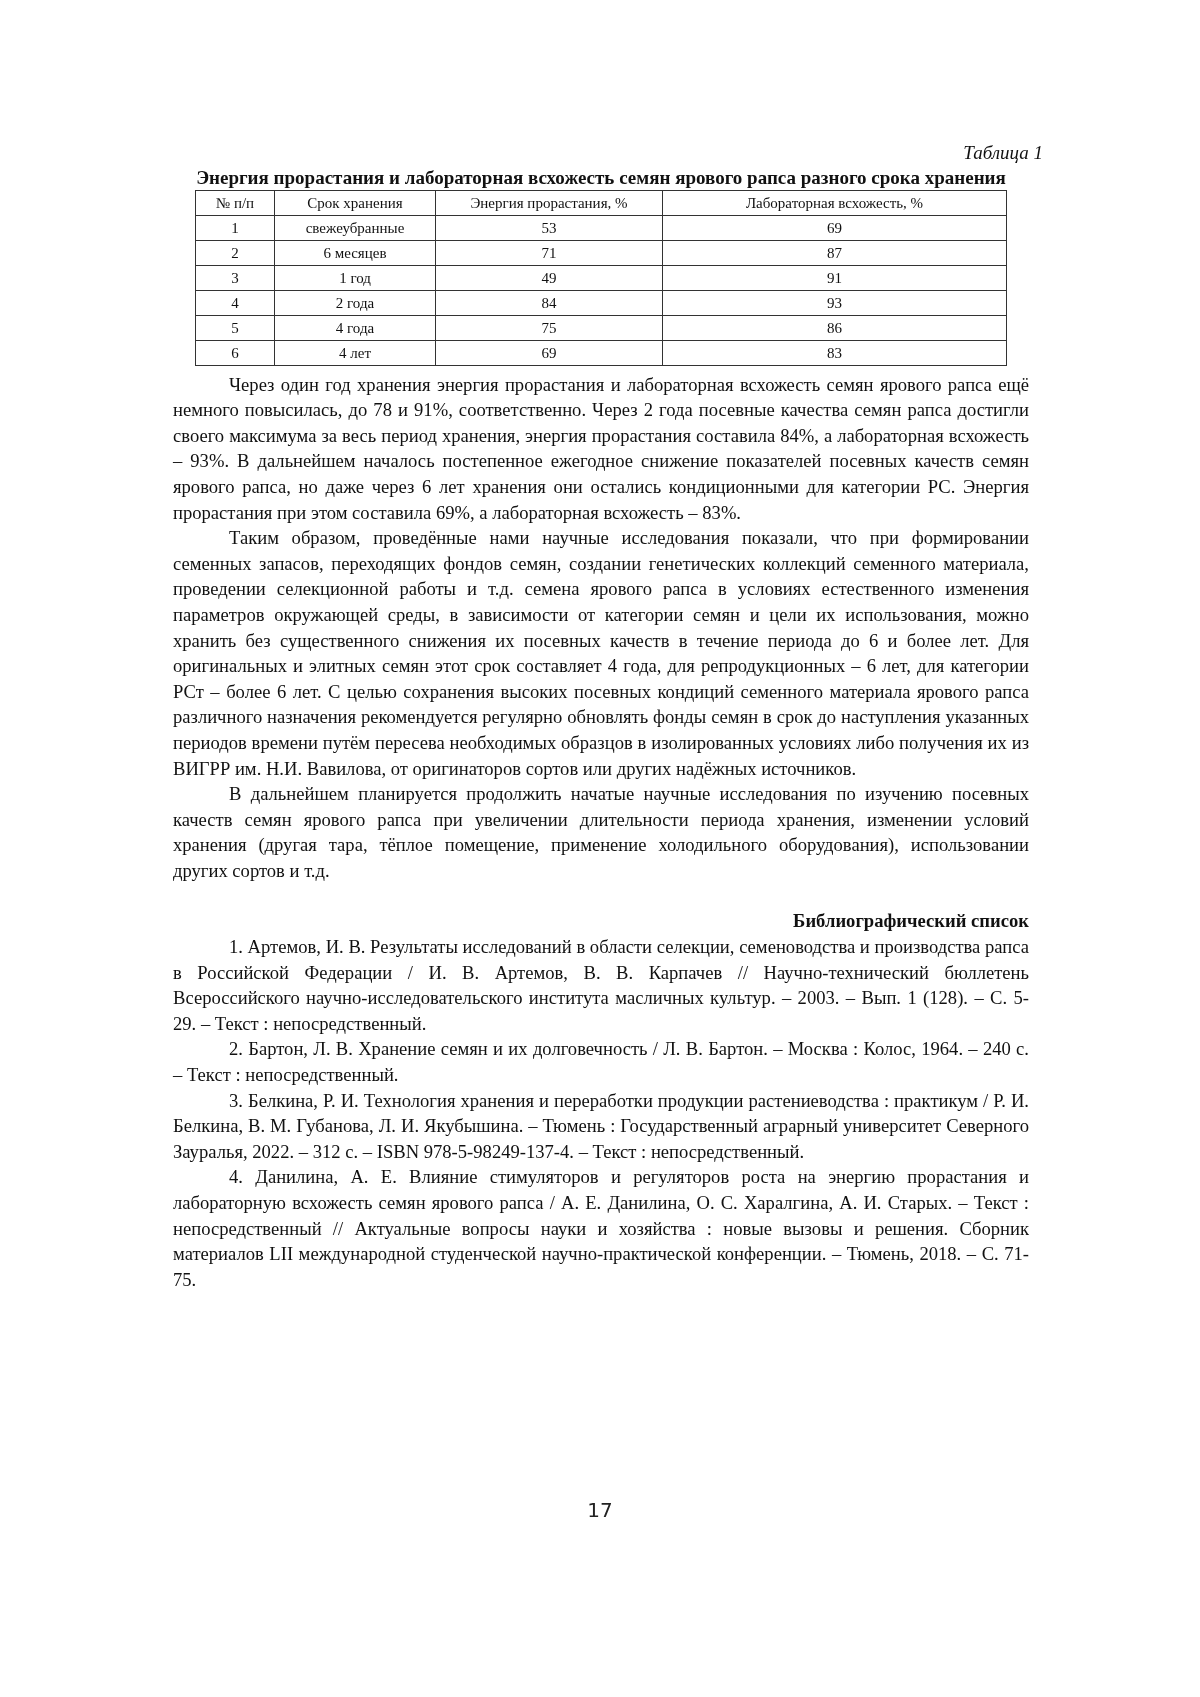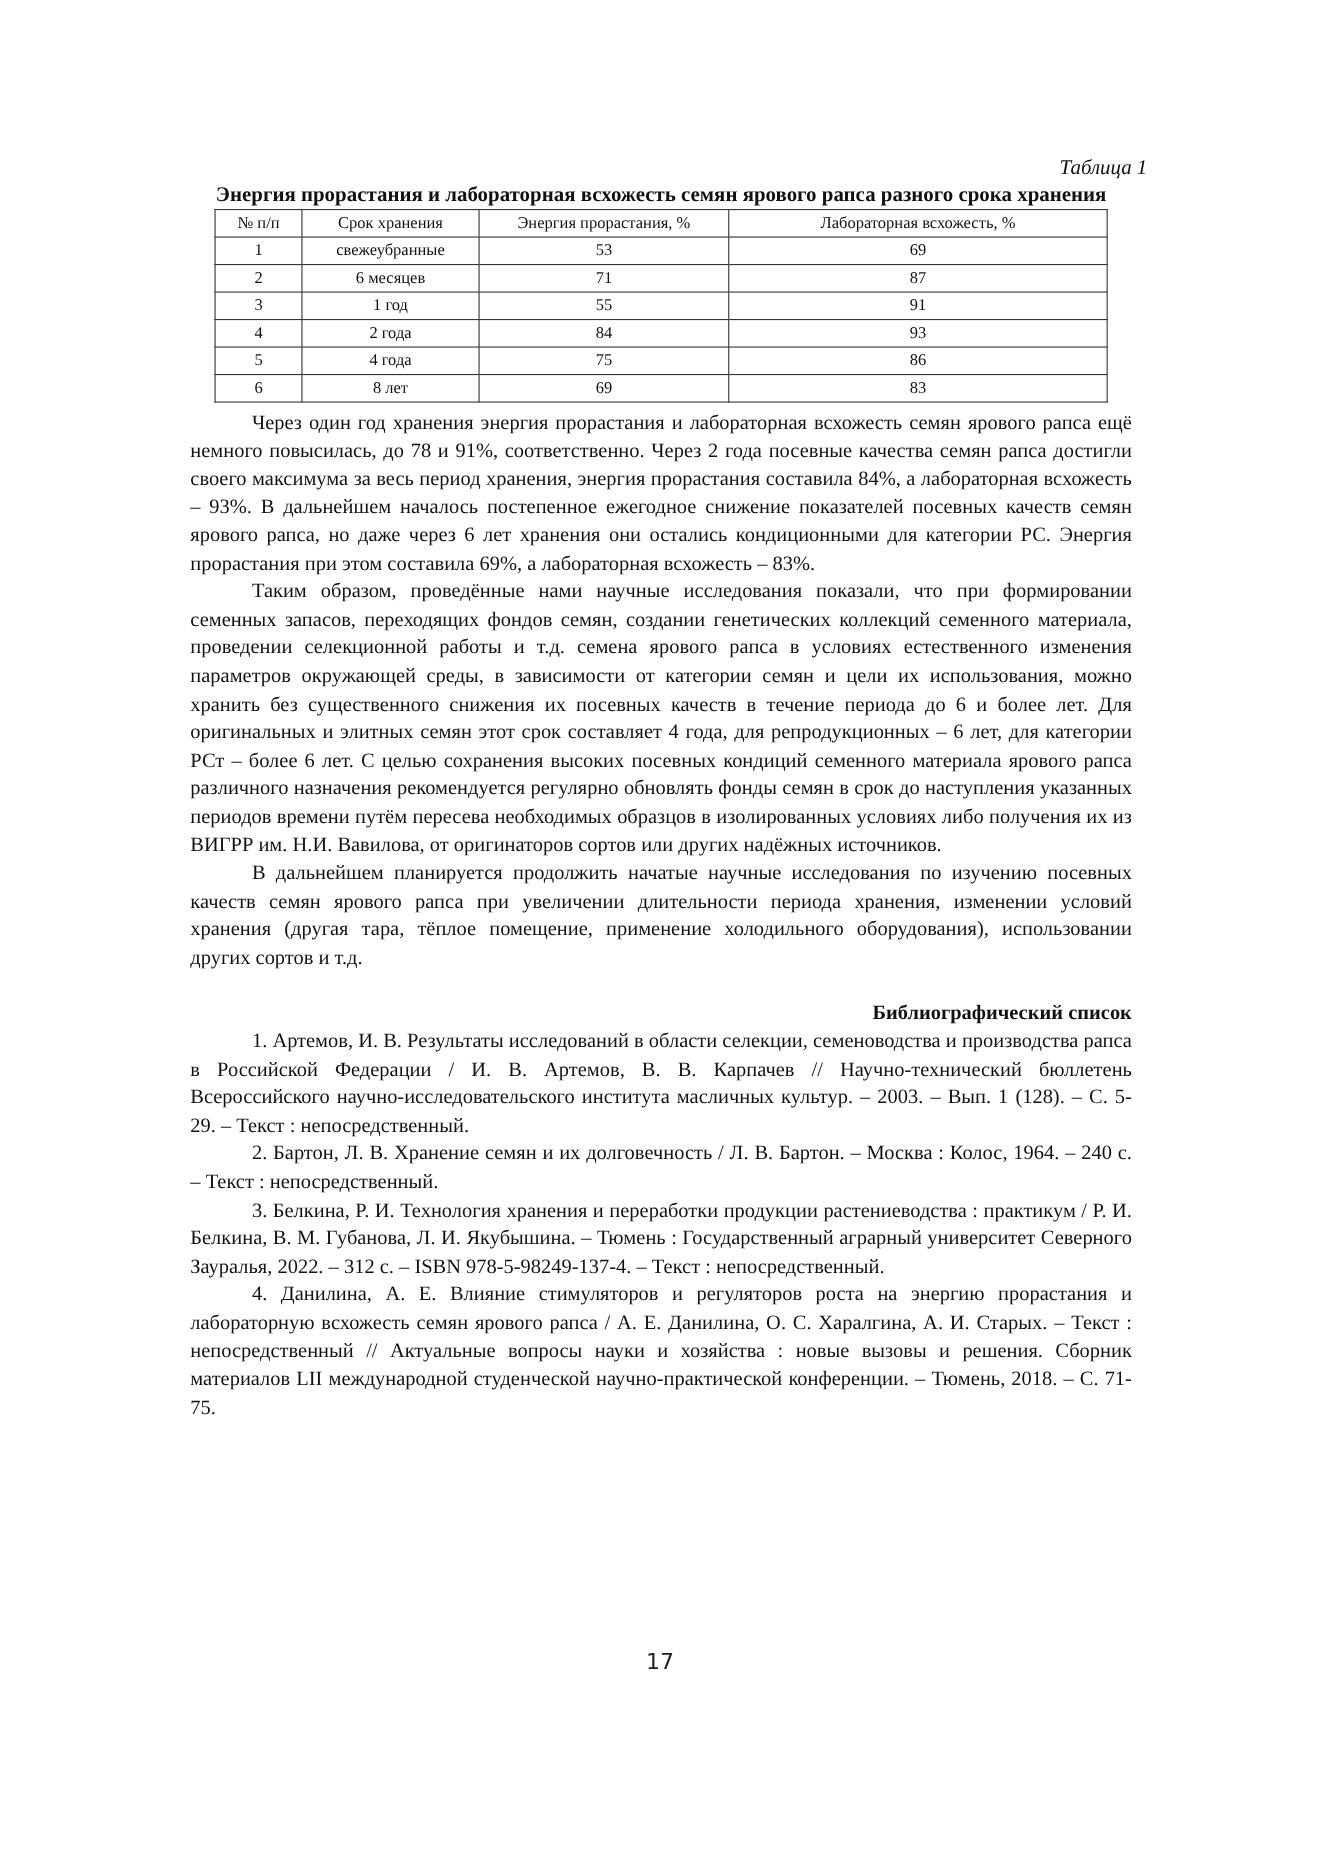--- a/index.html
+++ b/index.html
@@ -51,38 +51,38 @@
       </tr>
       <tr>
         <td>2</td>
         <td>6 месяцев</td>
         <td>71</td>
         <td>87</td>
       </tr>
       <tr>
         <td>3</td>
         <td>1 год</td>
-        <td>55</td>
+        <td>49</td>
         <td>91</td>
       </tr>
       <tr>
         <td>4</td>
         <td>2 года</td>
         <td>84</td>
         <td>93</td>
       </tr>
       <tr>
         <td>5</td>
         <td>4 года</td>
         <td>75</td>
         <td>86</td>
       </tr>
       <tr>
         <td>6</td>
-        <td>8 лет</td>
+        <td>4 лет</td>
         <td>69</td>
         <td>83</td>
       </tr>
     </tbody>
   </table>
 
   <p class="para first">Через один год хранения энергия прорастания и лабораторная всхожесть семян ярового рапса ещё немного повысилась, до 78 и 91%, соответственно. Через 2 года посевные качества семян рапса достигли своего максимума за весь период хранения, энергия прорастания составила 84%, а лабораторная всхожесть – 93%. В дальнейшем началось постепенное ежегодное снижение показателей посевных качеств семян ярового рапса, но даже через 6 лет хранения они остались кондиционными для категории РС. Энергия прорастания при этом составила 69%, а лабораторная всхожесть – 83%.</p>
   <p class="para">Таким образом, проведённые нами научные исследования показали, что при формировании семенных запасов, переходящих фондов семян, создании генетических коллекций семенного материала, проведении селекционной работы и т.д. семена ярового рапса в условиях естественного изменения параметров окружающей среды, в зависимости от категории семян и цели их использования, можно хранить без существенного снижения их посевных качеств в течение периода до 6 и более лет. Для оригинальных и элитных семян этот срок составляет 4 года, для репродукционных – 6 лет, для категории РСт – более 6 лет. С целью сохранения высоких посевных кондиций семенного материала ярового рапса различного назначения рекомендуется регулярно обновлять фонды семян в срок до наступления указанных периодов времени путём пересева необходимых образцов в изолированных условиях либо получения их из ВИГРР им. Н.И. Вавилова, от оригинаторов сортов или других надёжных источников.</p>
   <p class="para">В дальнейшем планируется продолжить начатые научные исследования по изучению посевных качеств семян ярового рапса при увеличении длительности периода хранения, изменении условий хранения (другая тара, тёплое помещение, применение холодильного оборудования), использовании других сортов и т.д.</p>
 

